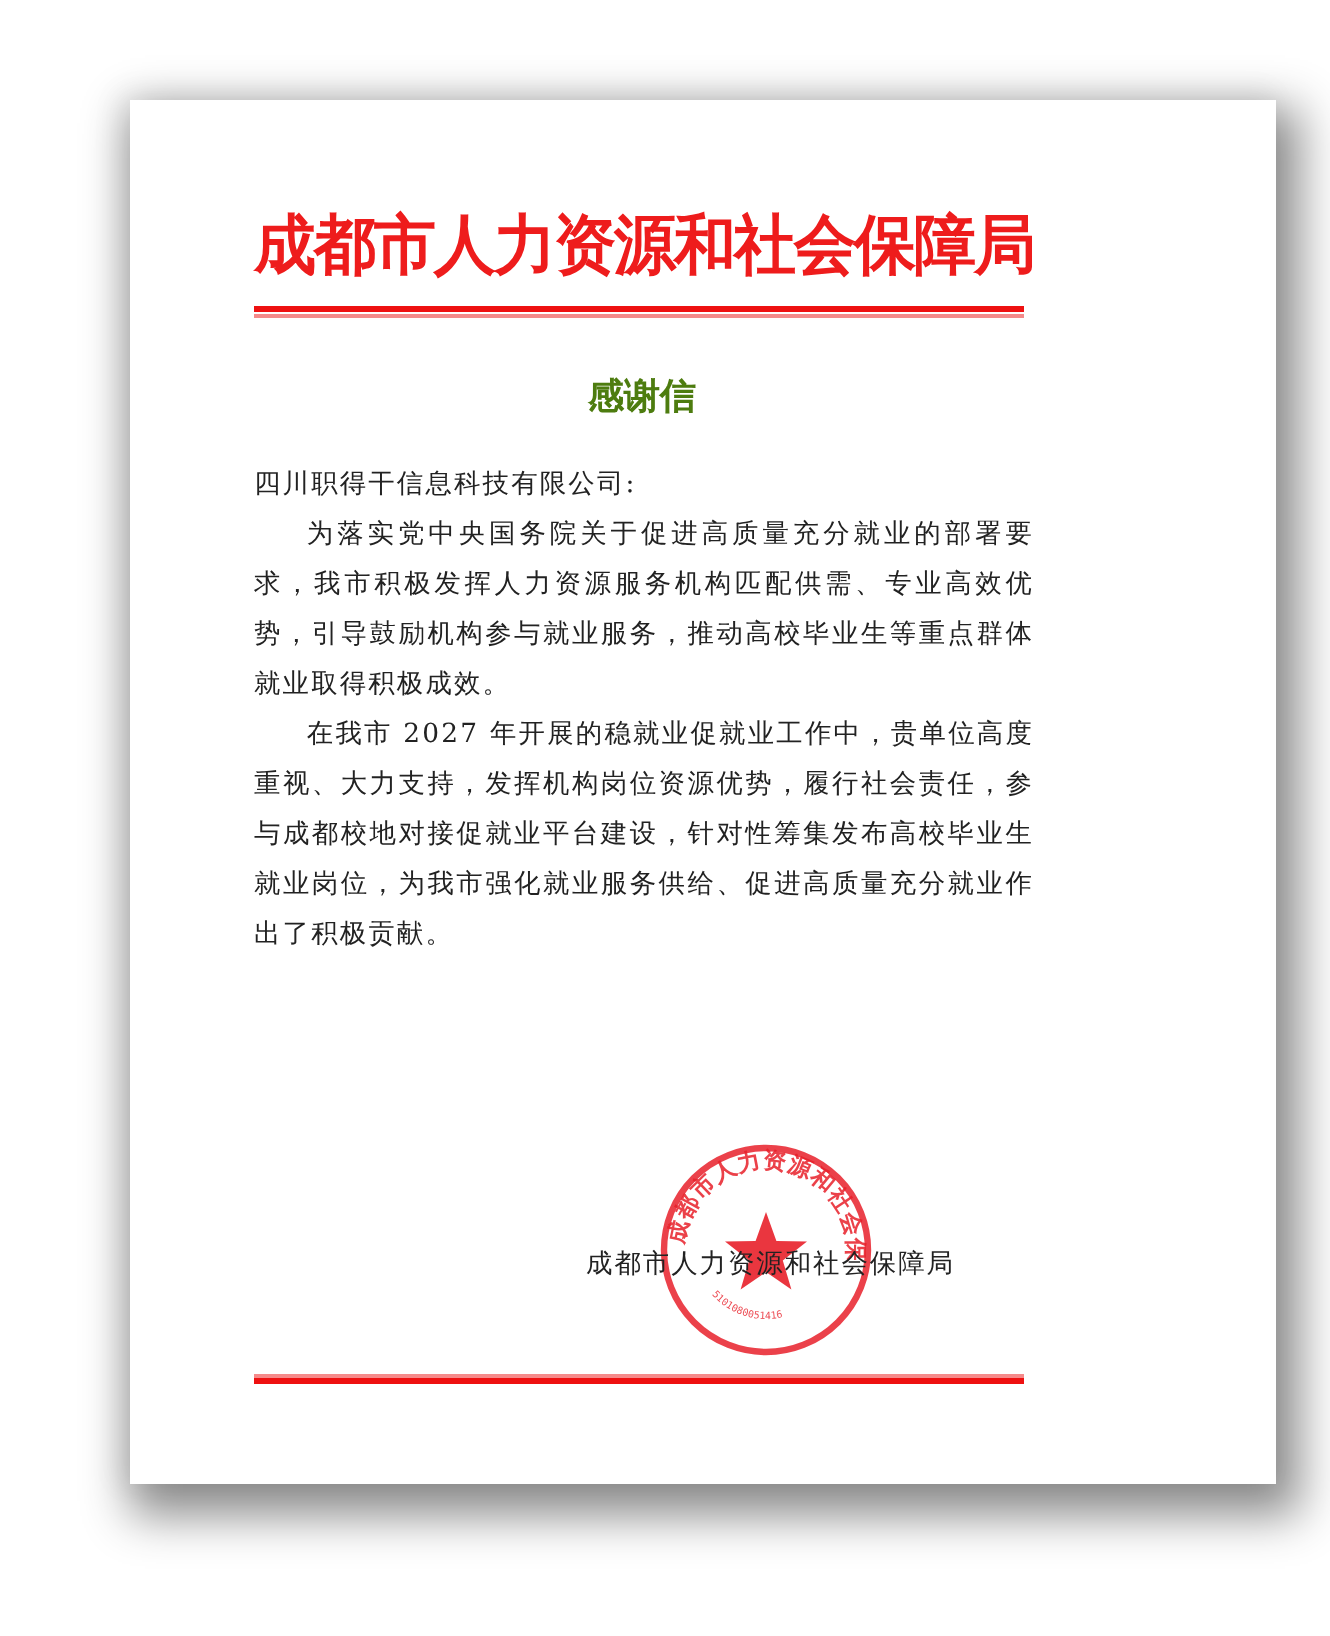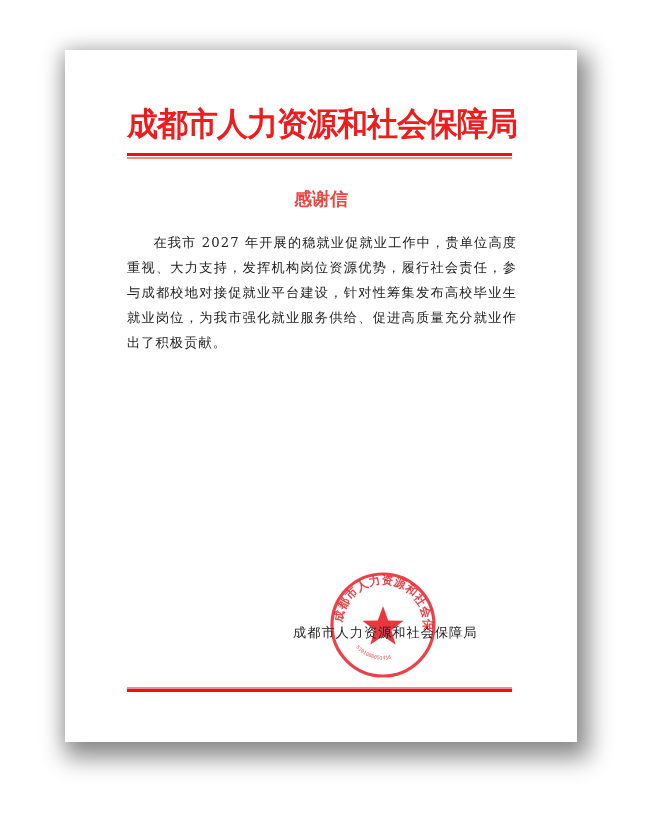--- a/index.html
+++ b/index.html
@@ -11,21 +11,21 @@
       width: 665px;
       height: 818px;
       position: relative;
       overflow: hidden;
       font-family: "DejaVu Serif", "Liberation Serif", serif;
     }
     .paper {
       position: absolute;
       left: 65px;
       top: 50px;
-      width: 512px;
+      width: 573px;
       height: 692px;
       background: #ffffff;
       box-shadow: 6px 10px 22px 6px rgba(0,0,0,0.45), -4px -2px 14px 2px rgba(0,0,0,0.06);
     }
     .org-header {
       position: absolute;
       left: 62px;
       top: 53px;
       width: 385px;
       text-align: center;
@@ -58,21 +58,21 @@
     }
     .letter-title {
       position: absolute;
       left: 0;
       width: 512px;
       top: 136px;
       text-align: center;
       font-family: "DejaVu Serif", "Liberation Serif", serif;
       font-size: 18px;
       font-weight: bold;
-      color: #ef4444;
+      color: #4d7c0f;
       line-height: 26px;
     }
     .body-text {
       position: absolute;
       left: 62px;
       top: 180px;
       width: 390px;
       font-family: "DejaVu Serif", "Liberation Serif", serif;
       font-size: 13.2px;
       color: #222222;
@@ -137,20 +137,22 @@
 
   <div class="rule-double">
     <div class="thick"></div>
     <div class="gap"></div>
     <div class="thin"></div>
   </div>
 
   <div class="letter-title">感谢信</div>
 
   <div class="body-text">
+    <p>四川职得干信息科技有限公司:</p>
+    <p class="indent">为落实党中央国务院关于促进高质量充分就业的部署要求，我市积极发挥人力资源服务机构匹配供需、专业高效优势，引导鼓励机构参与就业服务，推动高校毕业生等重点群体就业取得积极成效。</p>
     <p class="indent">在我市 2027 年开展的稳就业促就业工作中，贵单位高度重视、大力支持，发挥机构岗位资源优势，履行社会责任，参与成都校地对接促就业平台建设，针对性筹集发布高校毕业生就业岗位，为我市强化就业服务供给、促进高质量充分就业作出了积极贡献。</p>
   </div>
 
   <svg class="seal" viewBox="0 0 110 110" xmlns="http://www.w3.org/2000/svg">
     <defs>
       <path id="sealArc" d="M 55 55 m -41 0 a 41 41 0 1 1 82 0"></path>
       <path id="sealArcBottom" d="M 20 62 a 36 36 0 0 0 70 0"></path>
     </defs>
     <circle cx="55" cy="55" r="51" fill="none" stroke="#e8202a" stroke-width="3.2" opacity="0.85"></circle>
     <text font-family="DejaVu Serif, serif" font-size="11.5" font-weight="bold" fill="#e8202a" opacity="0.85" letter-spacing="0.5">

